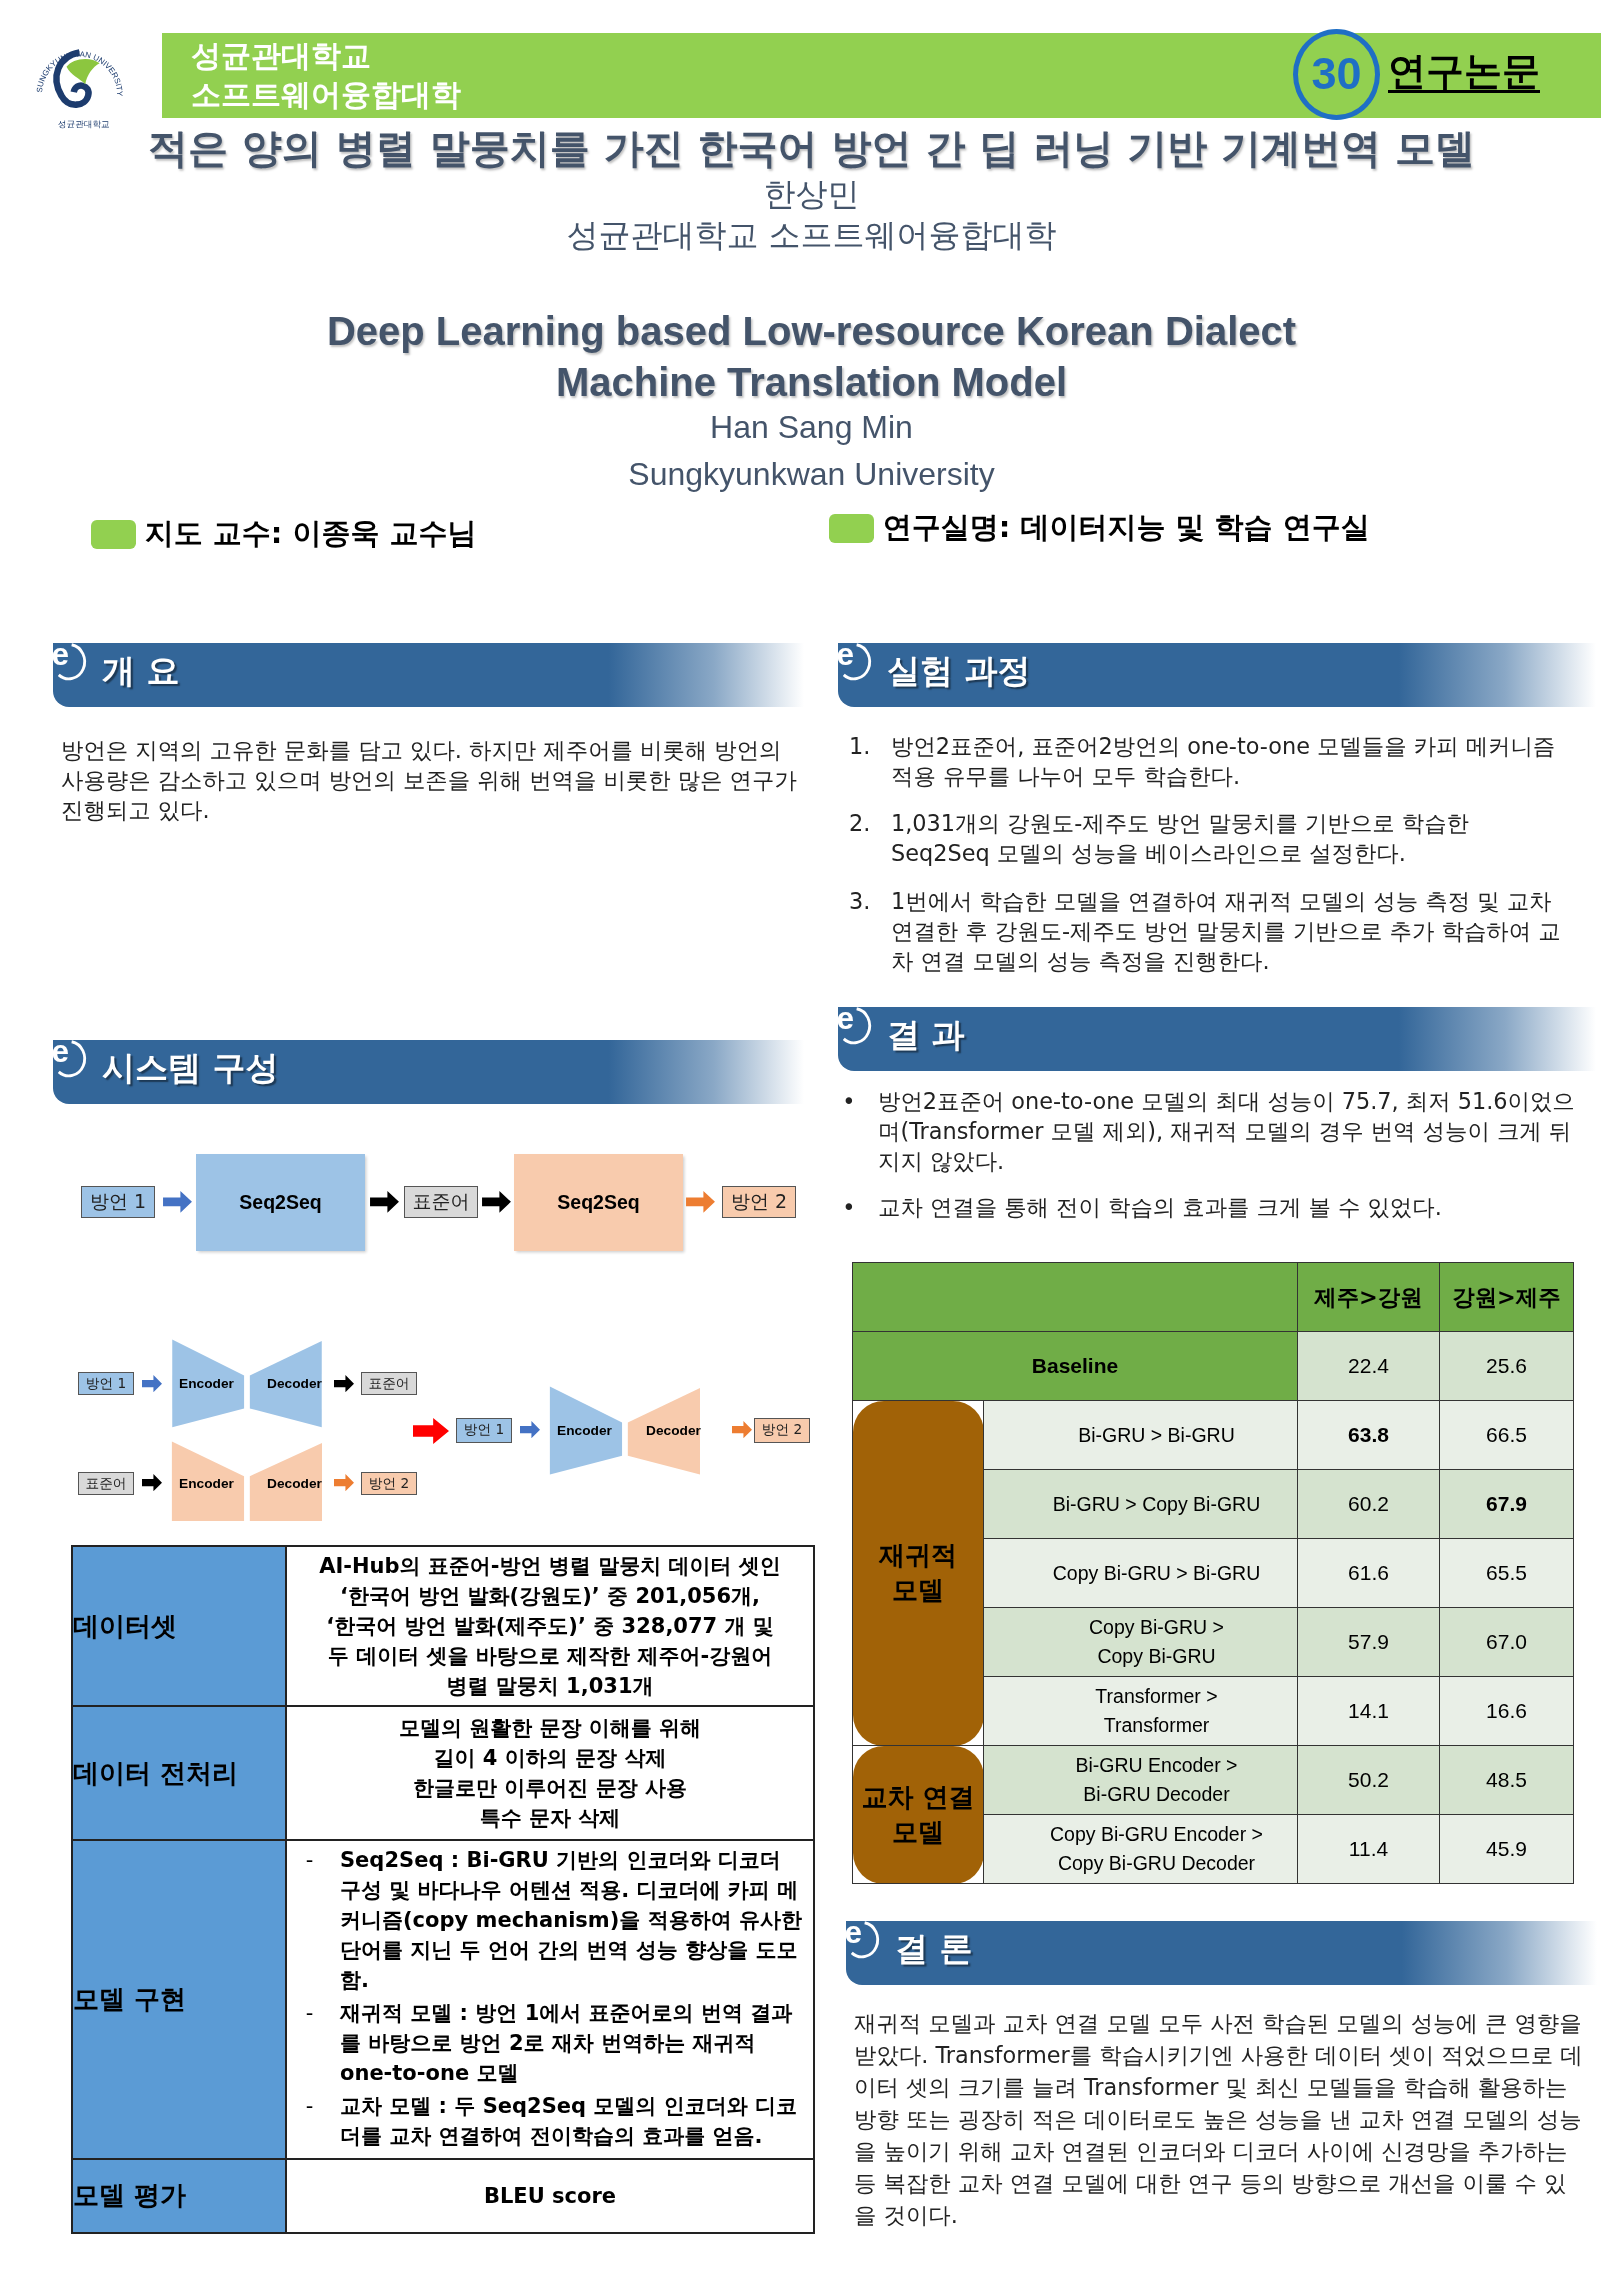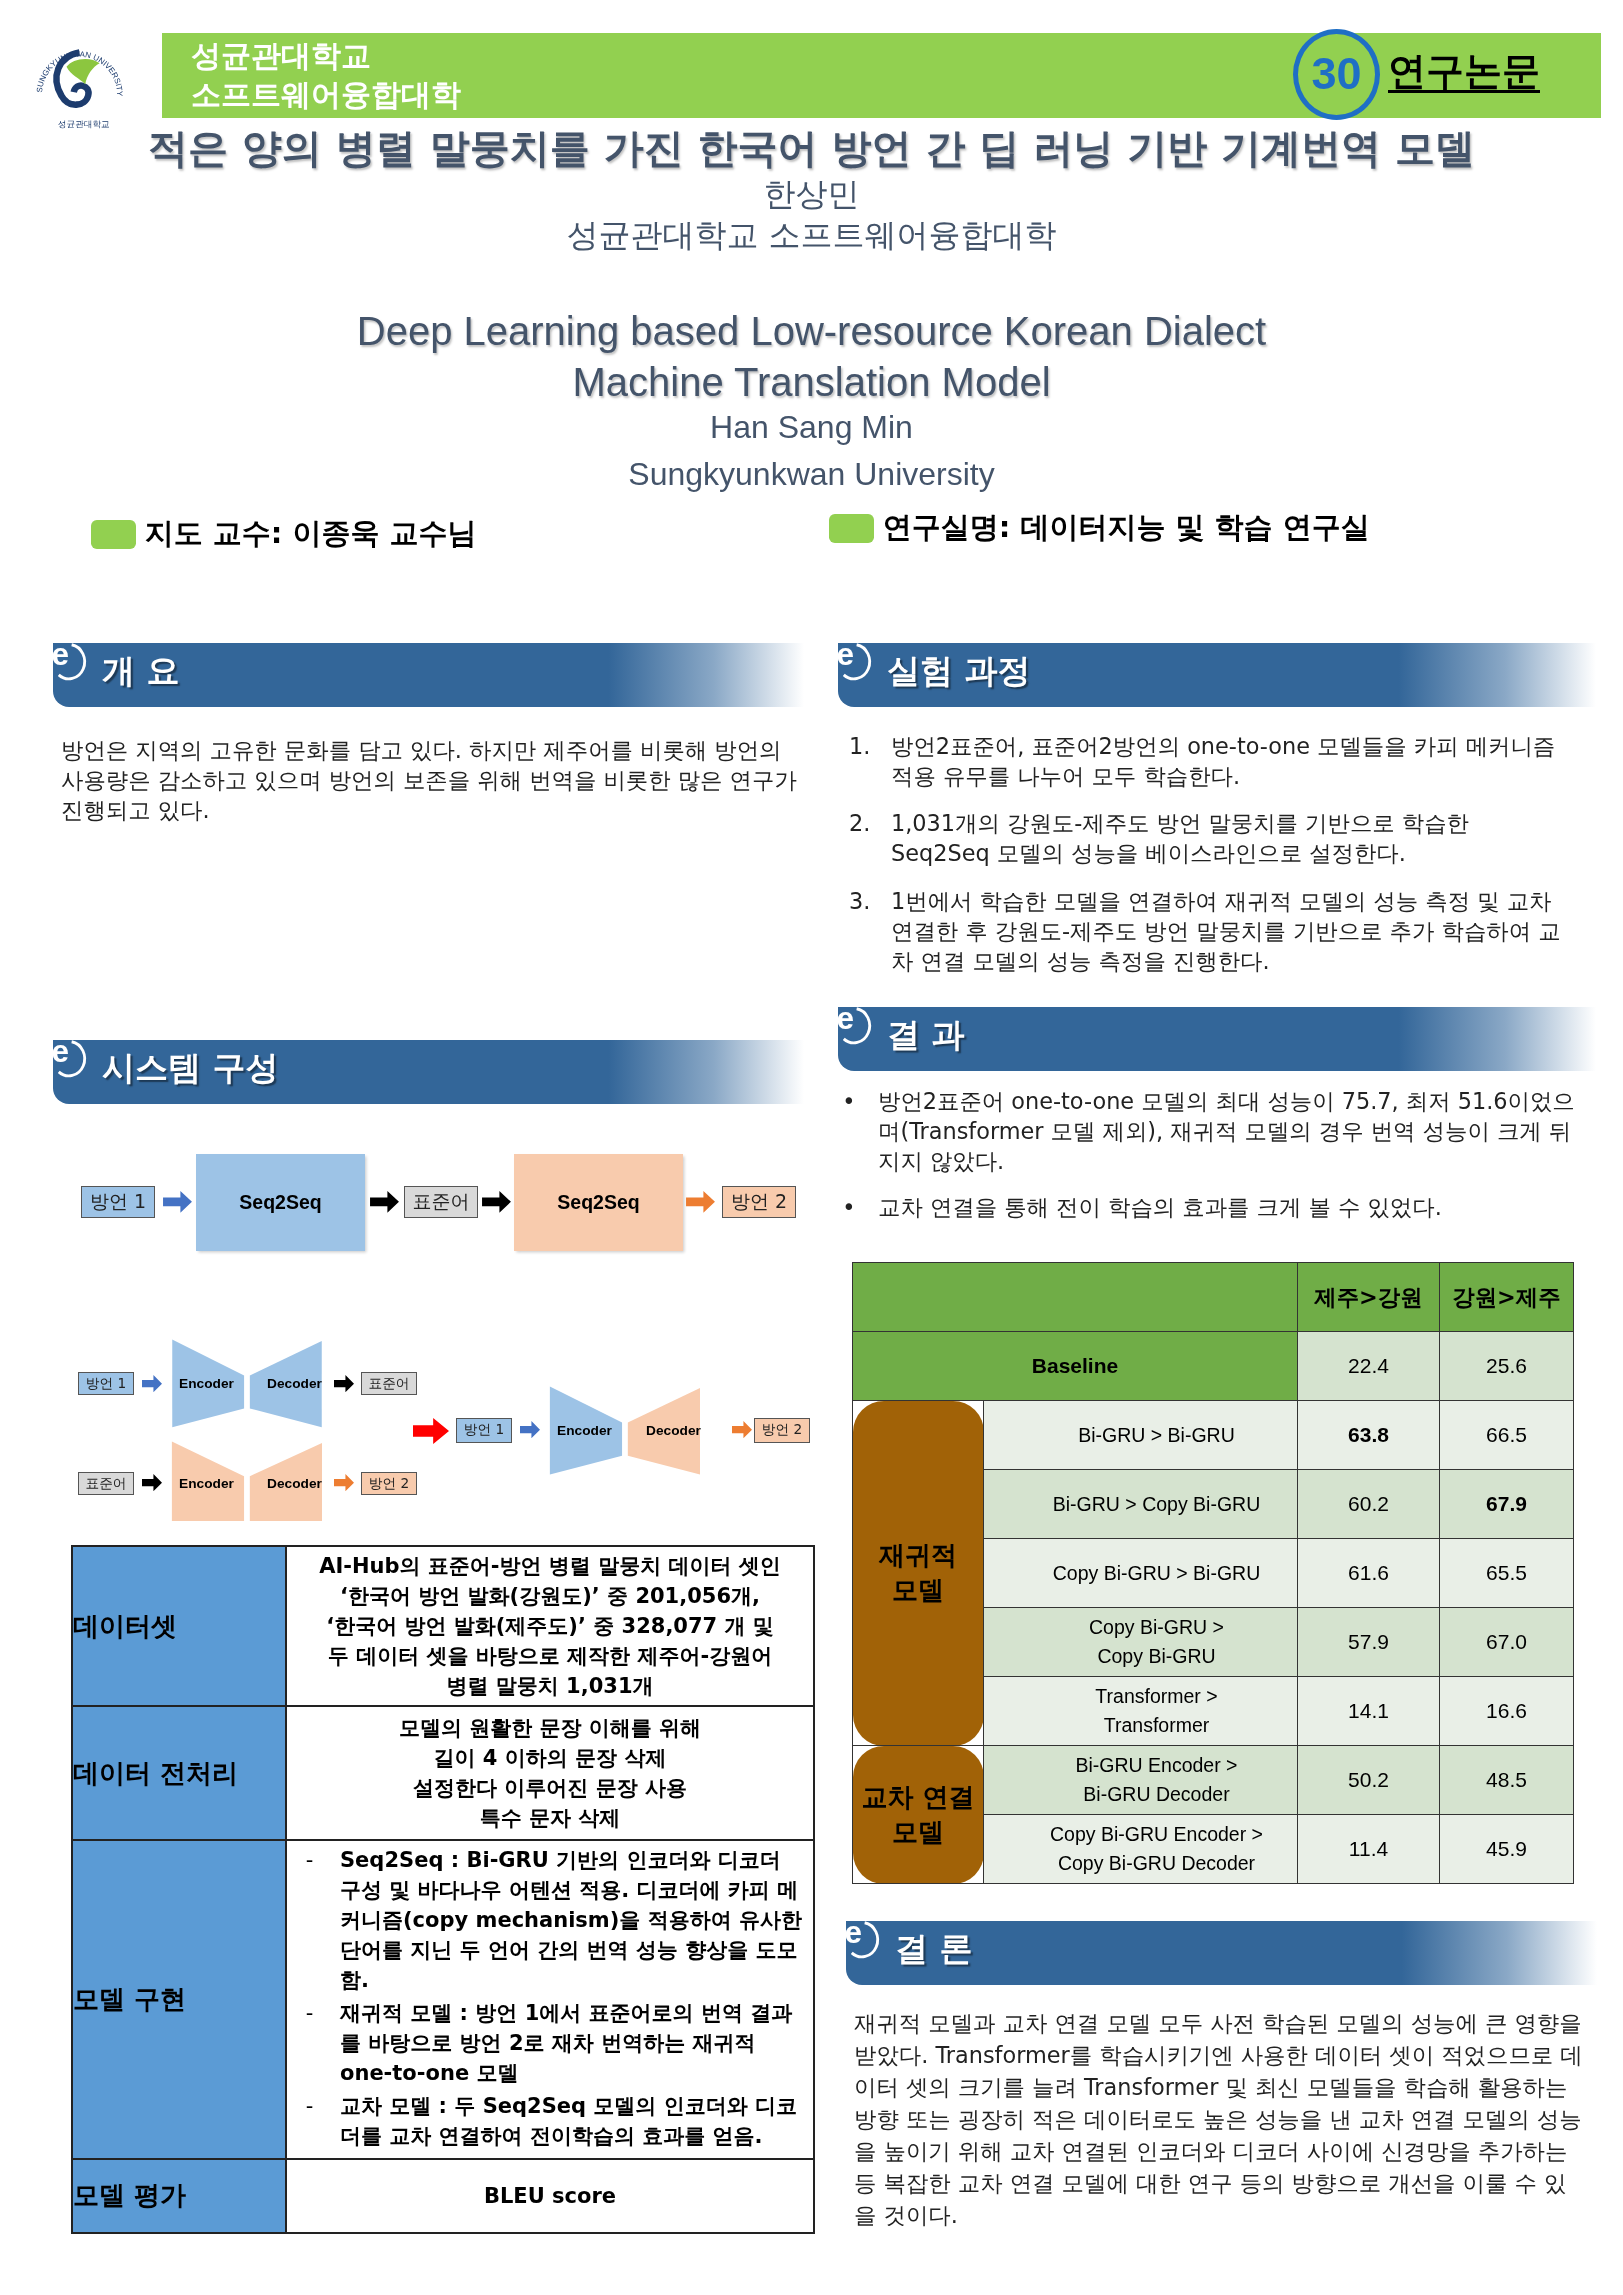--- a/index.html
+++ b/index.html
@@ -11,21 +11,21 @@
   
   .logo { left: 29px; top: 38px; width: 101px; height: 101px; }
   .banner { left: 162px; top: 33px; width: 1439px; height: 85px; background: #92d050; }
   .banner-line { position: absolute; left: 29px; color: #fff; font-weight: bold; font-size: 30px; line-height: 38px; font-family: "DejaVu Sans", sans-serif; }
   .badge-circle { position: absolute; left: 1131px; top: -4.3px; width: 87px; height: 91px; border: 5px solid #1f6fc5; border-radius: 50%; color: #1f6fc5; font-weight: bold; font-size: 45px; display:flex; align-items:center; justify-content:center; font-family: "Liberation Sans", sans-serif; background: transparent; }
   .badge-label { position: absolute; left: 1226px; top: 13px; color: #000000; font-weight: bold; font-size: 38px; text-decoration: underline; text-underline-offset: 5.8px; }
 
   .title-kr { left: 0; top: 121px; width: 1623px; text-align: center; font-size: 40px; font-weight: bold; color: #44546a; text-shadow: 1.4px 2.2px 2.2px rgba(0,0,0,0.25); }
   .author-kr { left: 0; top: 173px; width: 1623px; text-align: center; font-size: 32px; color: #44546a; }
   .affil-kr { left: 0; top: 214px; width: 1623px; text-align: center; font-size: 32px; color: #44546a; }
-  .title-en { left: 0; top: 306px; width: 1623px; text-align: center; font-size: 40px; font-weight: normal; color: #44546a; line-height: 51px; text-shadow: 1.4px 2.2px 2.2px rgba(0,0,0,0.25); font-family: "Liberation Sans", sans-serif; }
+  .title-en { left: 0; top: 306px; width: 1623px; text-align: center; font-size: 40px; font-weight: bold; color: #44546a; line-height: 51px; text-shadow: 1.4px 2.2px 2.2px rgba(0,0,0,0.25); font-family: "Liberation Sans", sans-serif; }
   .author-en { left: 0; top: 409px; width: 1623px; text-align: center; font-size: 32px; color: #44546a; font-family: "Liberation Sans", sans-serif; }
   .affil-en { left: 0; top: 456px; width: 1623px; text-align: center; font-size: 32px; color: #44546a; font-family: "Liberation Sans", sans-serif; }
 
   .info { font-size: 29px; font-weight: bold; display: flex; align-items: center; gap: 8.7px; }
   .info .sq { width: 45px; height: 29px; background: #92d050; border-radius: 5.8px; display:inline-block; }
 
   
   .sec { height: 64px; border-radius: 0 0 0 16px; background: linear-gradient(to right, #336699 0%, #336699 74%, #8aa8c6 88%, #ffffff 100%); }
   .sec .e-icon { position: absolute; left: -2.9px; top: -4.3px; width: 39px; height: 43px; }
   .sec .sec-title { position: absolute; left: 49px; top: 5.8px; color: #fff; font-size: 33px; font-weight: bold; text-shadow: 2.2px 2.2px 1.4px rgba(0,0,0,0.45); }
@@ -208,21 +208,21 @@
       <div>‘한국어 방언 발화(제주도)’ 중 328,077 개 및</div>
       <div>두 데이터 셋을 바탕으로 제작한 제주어-강원어</div>
       <div>병렬 말뭉치 1,031개</div>
     </td>
   </tr>
   <tr style="height:134px;">
     <td class="lab">데이터 전처리</td>
     <td class="val">
       <div>모델의 원활한 문장 이해를 위해</div>
       <div>길이 4 이하의 문장 삭제</div>
-      <div>설정한다 이루어진 문장 사용</div>
+      <div>한글로만 이루어진 문장 사용</div>
       <div>특수 문자 삭제</div>
     </td>
   </tr>
   <tr style="height:303px;">
     <td class="lab">모델 구현</td>
     <td class="val impl">
       <div class="impl-item">
             <span class="dash">-</span>
             <span>Seq2Seq : Bi-GRU 기반의 인코더와 디코더 구성 및 바다나우 어텐션 적용. 디코더에 카피 메커니즘(copy mechanism)을 적용하여 유사한 단어를 지닌 두 언어 간의 번역 성능 향상을 도모함.</span>
           </div>

